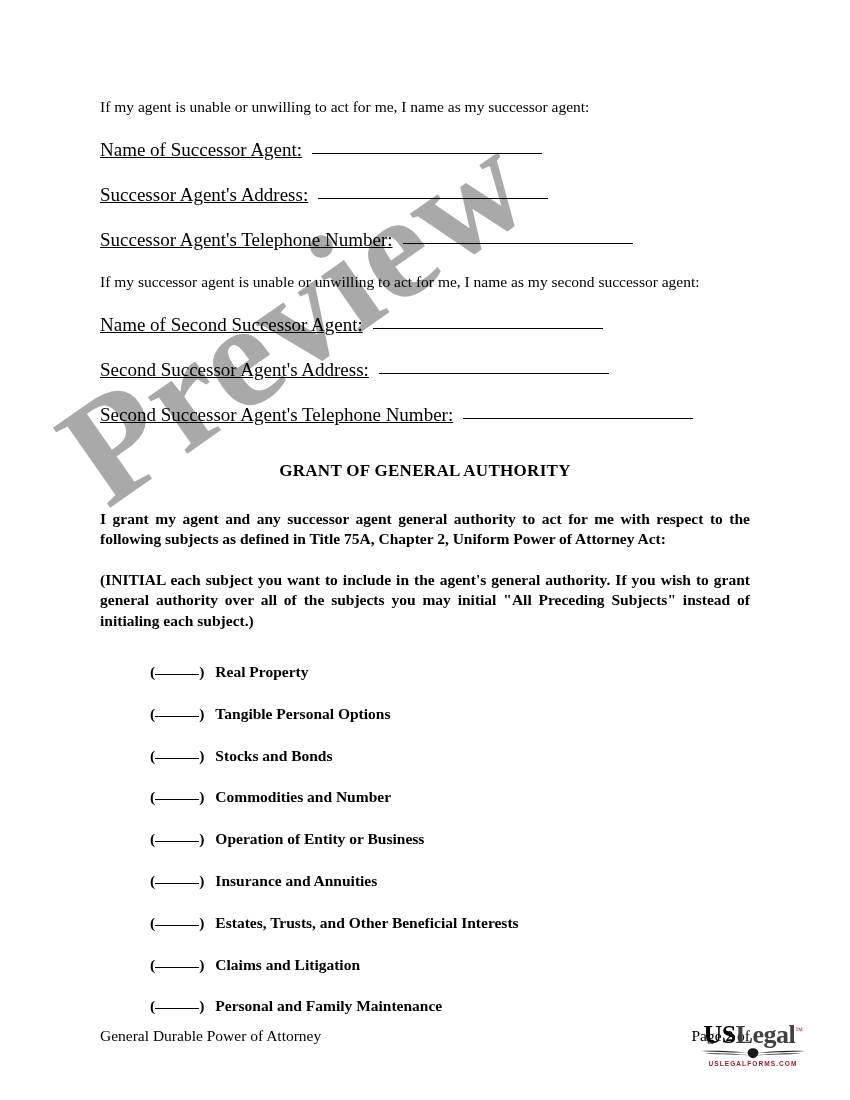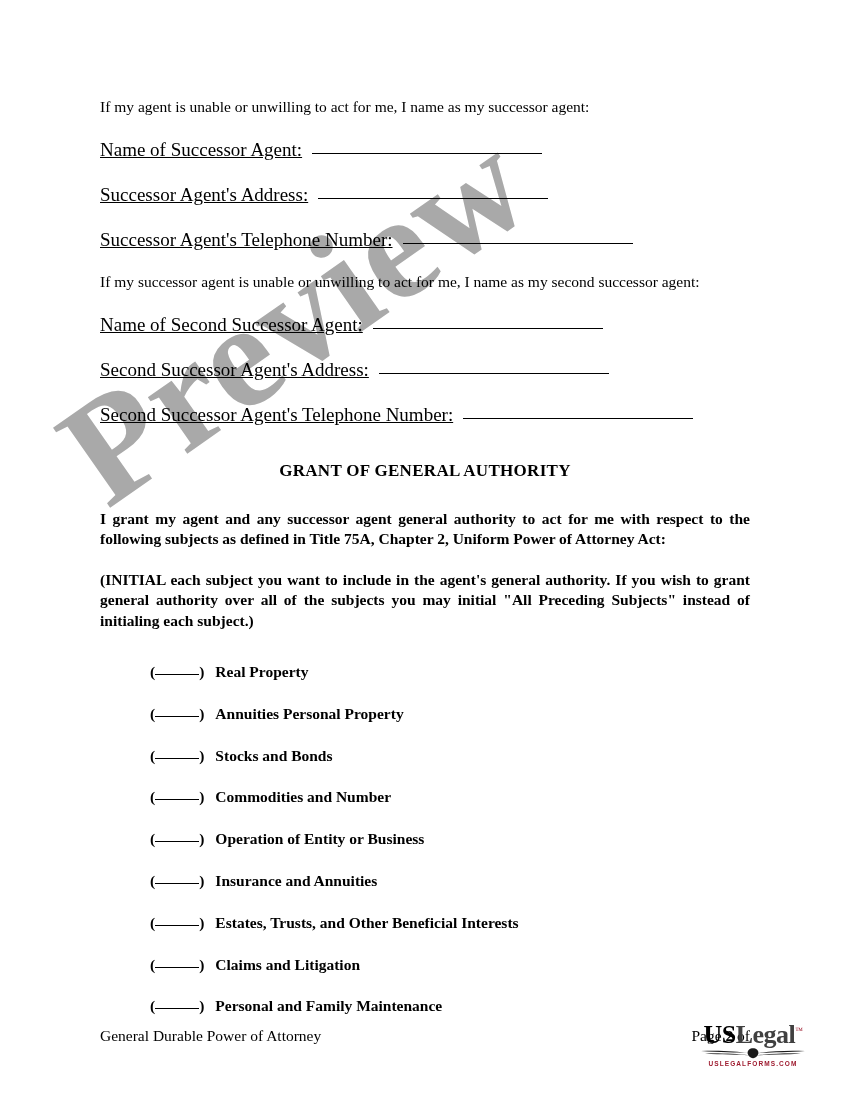--- a/index.html
+++ b/index.html
@@ -231,21 +231,21 @@
 
     <div class="para-bold">I grant my agent and any successor agent general authority to act for me with respect to the following subjects as defined in Title 75A, Chapter 2, Uniform Power of Attorney Act:</div>
 
     <div class="para-bold">(INITIAL each subject you want to include in the agent's general authority. If you wish to grant general authority over all of the subjects you may initial "All Preceding Subjects" instead of initialing each subject.)</div>
 
     <ul class="subject-list">
       <li class="subject-item">
         <span class="blank-paren">(<span class="inner"></span>)</span><span class="subject-label">Real Property</span>
       </li>
       <li class="subject-item">
-        <span class="blank-paren">(<span class="inner"></span>)</span><span class="subject-label">Annuities Personal Property</span>
+        <span class="blank-paren">(<span class="inner"></span>)</span><span class="subject-label">Tangible Personal Options</span>
       </li>
       <li class="subject-item">
         <span class="blank-paren">(<span class="inner"></span>)</span><span class="subject-label">Stocks and Bonds</span>
       </li>
       <li class="subject-item">
         <span class="blank-paren">(<span class="inner"></span>)</span><span class="subject-label">Commodities and Number</span>
       </li>
       <li class="subject-item">
         <span class="blank-paren">(<span class="inner"></span>)</span><span class="subject-label">Operation of Entity or Business</span>
       </li>

